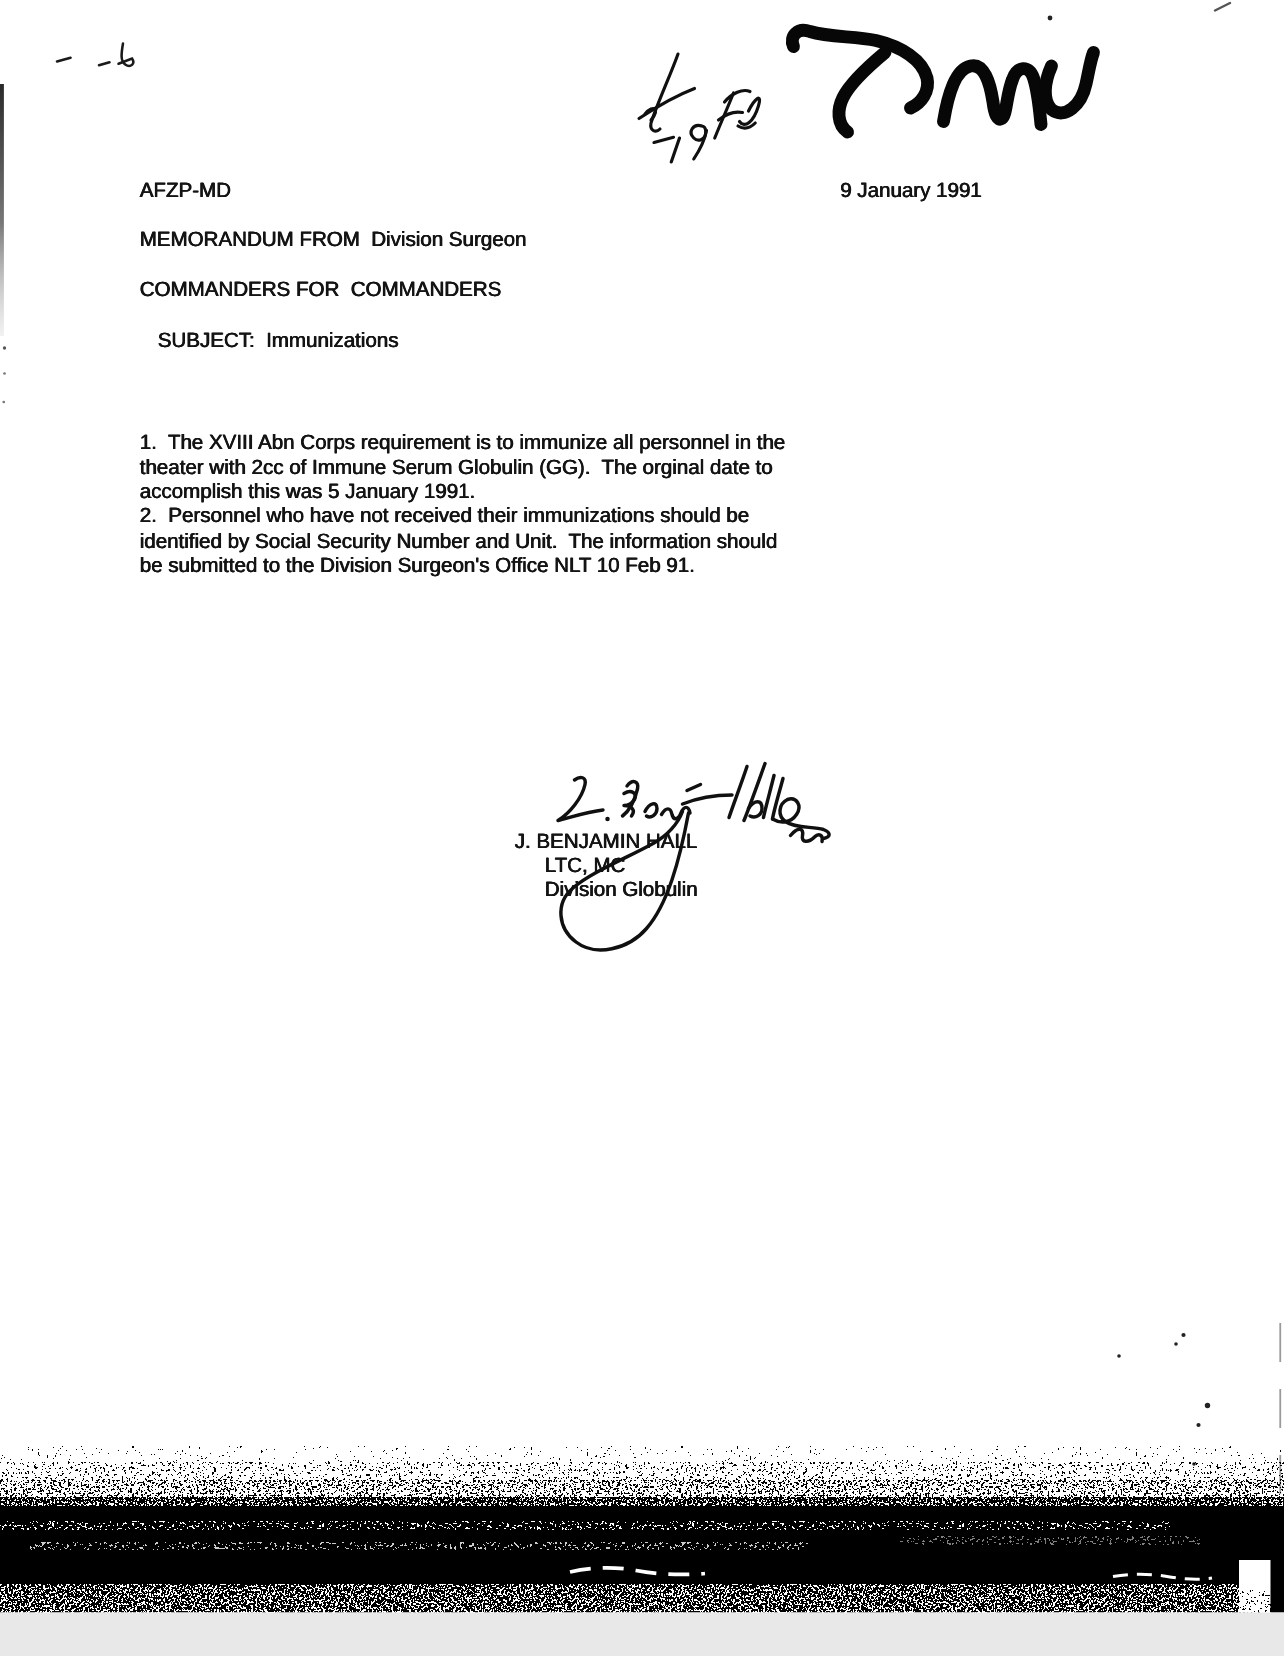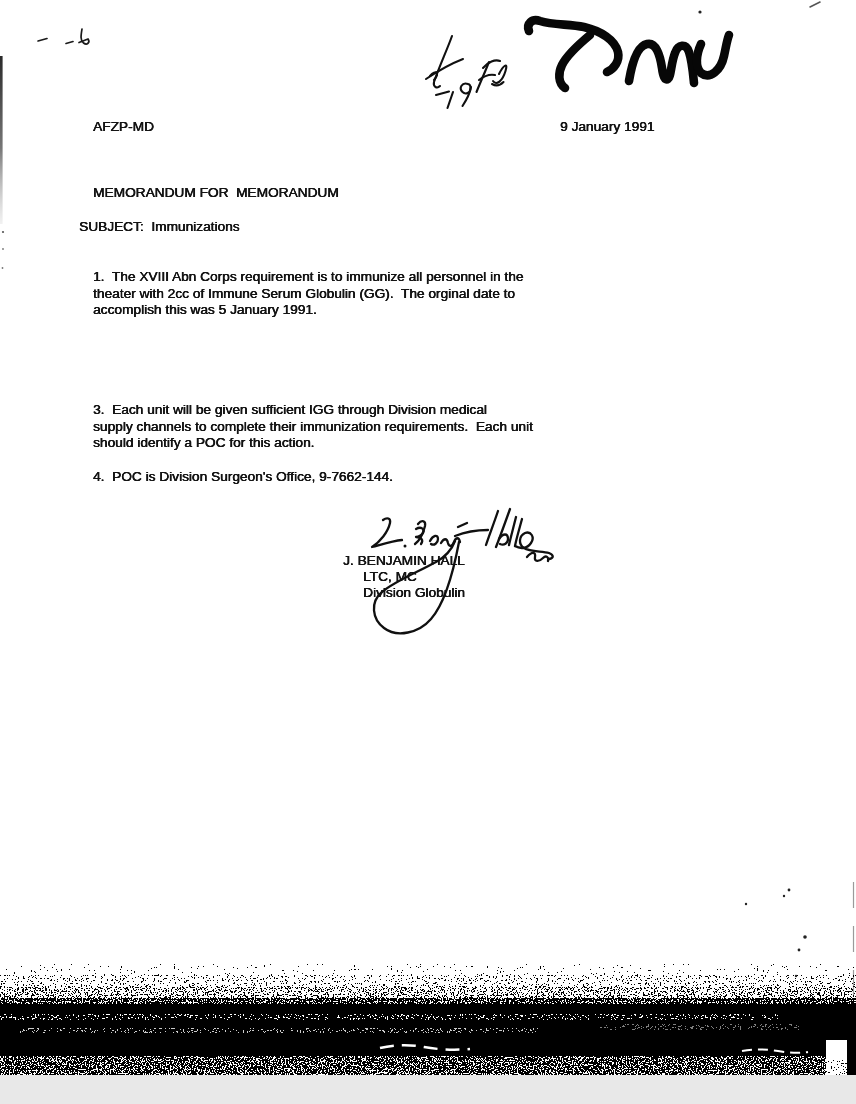--- a/index.html
+++ b/index.html
@@ -17,30 +17,30 @@
   .sigline{line-height:16px;}
   .overlay{position:absolute;left:0;top:0;pointer-events:none;}
 </style>
 </head>
 <body>
 
 <div class="page">
 
   <div class="tline" style="left:93px;top:119px">AFZP-MD</div>
   <div class="tline" style="left:560px;top:119px">9 January 1991</div>
-  <div class="tline" style="left:93px;top:185px">MEMORANDUM FOR  MEMORANDUM</div>
-  <div class="tline" style="left:79px;top:219px">SUBJECT:  Immunizations</div>
+  <div class="tline" style="left:93px;top:152px">MEMORANDUM FROM  Division Surgeon</div>
+  <div class="tline" style="left:93px;top:185px">COMMANDERS FOR  COMMANDERS</div>
+  <div class="tline" style="left:105px;top:219px">SUBJECT:  Immunizations</div>
 
-  <div class="tline" style="left:93px;top:269px">1.  The XVIII Abn Corps requirement is to immunize all personnel in the
+  <div class="tline" style="left:93px;top:287px">1.  The XVIII Abn Corps requirement is to immunize all personnel in the
 theater with 2cc of Immune Serum Globulin (GG).  The orginal date to
 accomplish this was 5 January 1991.</div>
-  <div class="tline" style="left:93px;top:402px">3.  Each unit will be given sufficient IGG through Division medical
-supply channels to complete their immunization requirements.  Each unit
-should identify a POC for this action.</div>
-  <div class="tline" style="left:93px;top:469px">4.  POC is Division Surgeon's Office, 9-7662-144.</div>
+  <div class="tline" style="left:93px;top:336px">2.  Personnel who have not received their immunizations should be
+identified by Social Security Number and Unit.  The information should
+be submitted to the Division Surgeon's Office NLT 10 Feb 91.</div>
 
   <div>
     <div class="tline sigline" style="left:343px;top:553px">J. BENJAMIN HALL</div>
     <div class="tline sigline" style="left:363px;top:569px">LTC, MC</div>
     <div class="tline sigline" style="left:363px;top:585px">Division Globulin</div>
   </div>
 
   <svg class="overlay" width="856" height="1104" viewBox="0 0 856 1104">
     <defs>
       <linearGradient id="fade" x1="0" y1="0" x2="0" y2="1">

